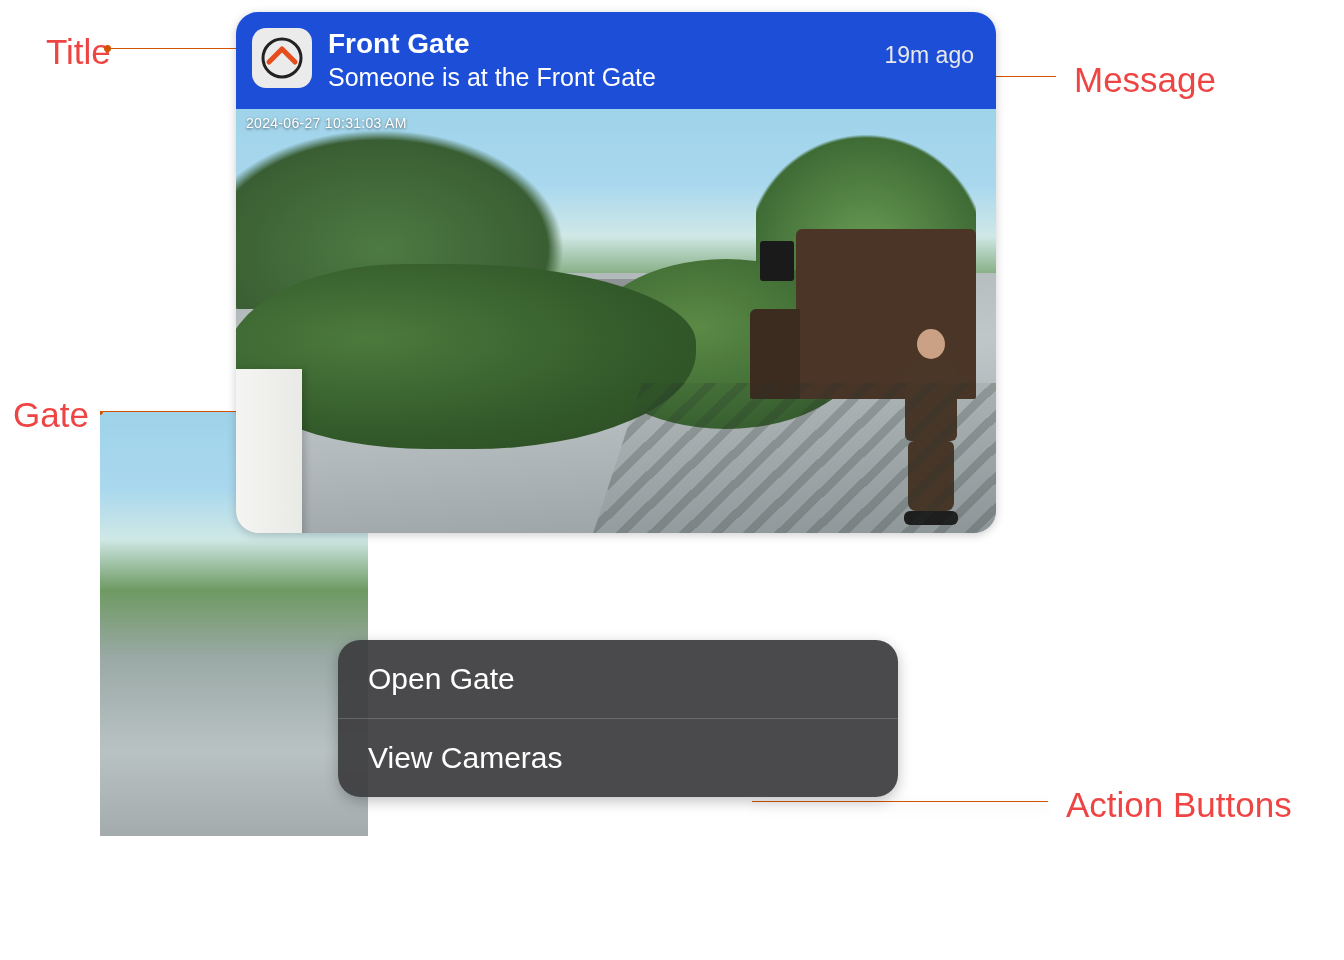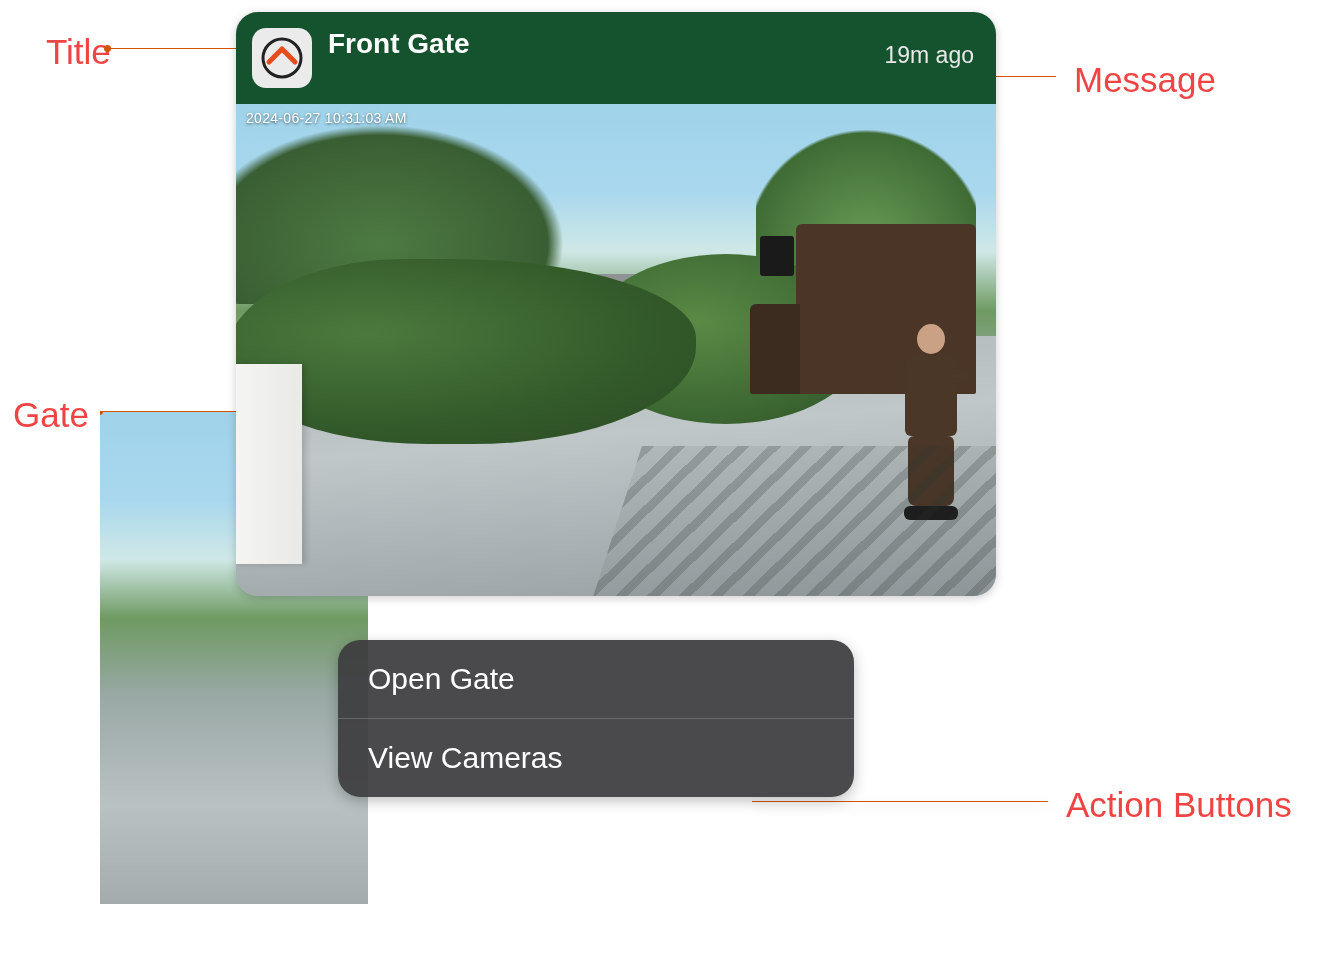--- a/index.html
+++ b/index.html
@@ -51,21 +51,21 @@
   .notif {
     position: absolute;
     left: 236px;
     top: 12px;
     width: 760px;
     border-radius: 22px;
     overflow: hidden;
     box-shadow: 0 2px 10px rgba(0,0,0,0.2);
   }
   .notif-header {
-    background: #14532d;
+    background: #1d4ed8;
     display: flex;
     align-items: flex-start;
     padding: 16px 22px 16px 16px;
     gap: 16px;
   }
   .app-icon {
     width: 60px;
     height: 60px;
     border-radius: 14px;
     background: #ebebeb;
@@ -77,21 +77,21 @@
   .app-icon svg { width: 44px; height: 44px; }
   .notif-text { flex: 1 1 auto; color: #fff; }
   .notif-title { font-size: 28px; font-weight: 700; line-height: 1.15; }
   .notif-msg   { font-size: 25px; font-weight: 400; line-height: 1.25; margin-top: 2px; }
   .notif-time  { color: #e8e8ea; font-size: 23px; font-weight: 400; margin-top: 14px; white-space: nowrap; }
 
   
   .media {
     position: relative;
     width: 100%;
-    height: 492px;
+    height: 424px;
     background: linear-gradient(to bottom,
        #9fd3ea 0%, #a9d8ee 18%, #cfe8e6 30%, #6e9a62 42%,
        #9aa9a6 58%, #b9c2c3 80%, #a3abad 100%);
     overflow: hidden;
   }
   .ts-overlay {
     position: absolute;
     left: 10px;
     top: 6px;
     color: #fff;
@@ -219,21 +219,21 @@
     position: absolute;
     left: 150px; top: 170px;
     width: 420px; height: 30px;
     background: #8f9394;
   }
   
   .actions {
     position: absolute;
     left: 338px;
     top: 640px;
-    width: 516px;
+    width: 560px;
     background: rgba(60,60,62,0.93);
     border-radius: 22px;
     overflow: hidden;
     box-shadow: 0 4px 14px rgba(0,0,0,0.25);
   }
   .action-item {
     padding: 22px 30px;
     color: #fff;
     font-size: 30px;
     font-weight: 500;
@@ -258,20 +258,21 @@
 <div class="notif">
   <div class="notif-header">
     <div class="app-icon">
       <svg viewBox="0 0 44 44">
         <circle cx="22" cy="22" r="19" fill="none" stroke="#222" stroke-width="3"></circle>
         <polyline points="9,26 22,13 35,26" fill="none" stroke="#e74c1c" stroke-width="5" stroke-linecap="round" stroke-linejoin="round"></polyline>
       </svg>
     </div>
     <div class="notif-text">
       <div class="notif-title">Front Gate</div>
+      <div class="notif-msg">Someone is at the Front Gate</div>
     </div>
     <div class="notif-time">19m ago</div>
   </div>
   <div class="media">
     <div class="driveway"></div>
     <div class="road"></div>
     <div class="sky-trees-left"></div>
     <div class="palm"></div>
     <div class="bushes2"></div>
     <div class="bushes"></div>

